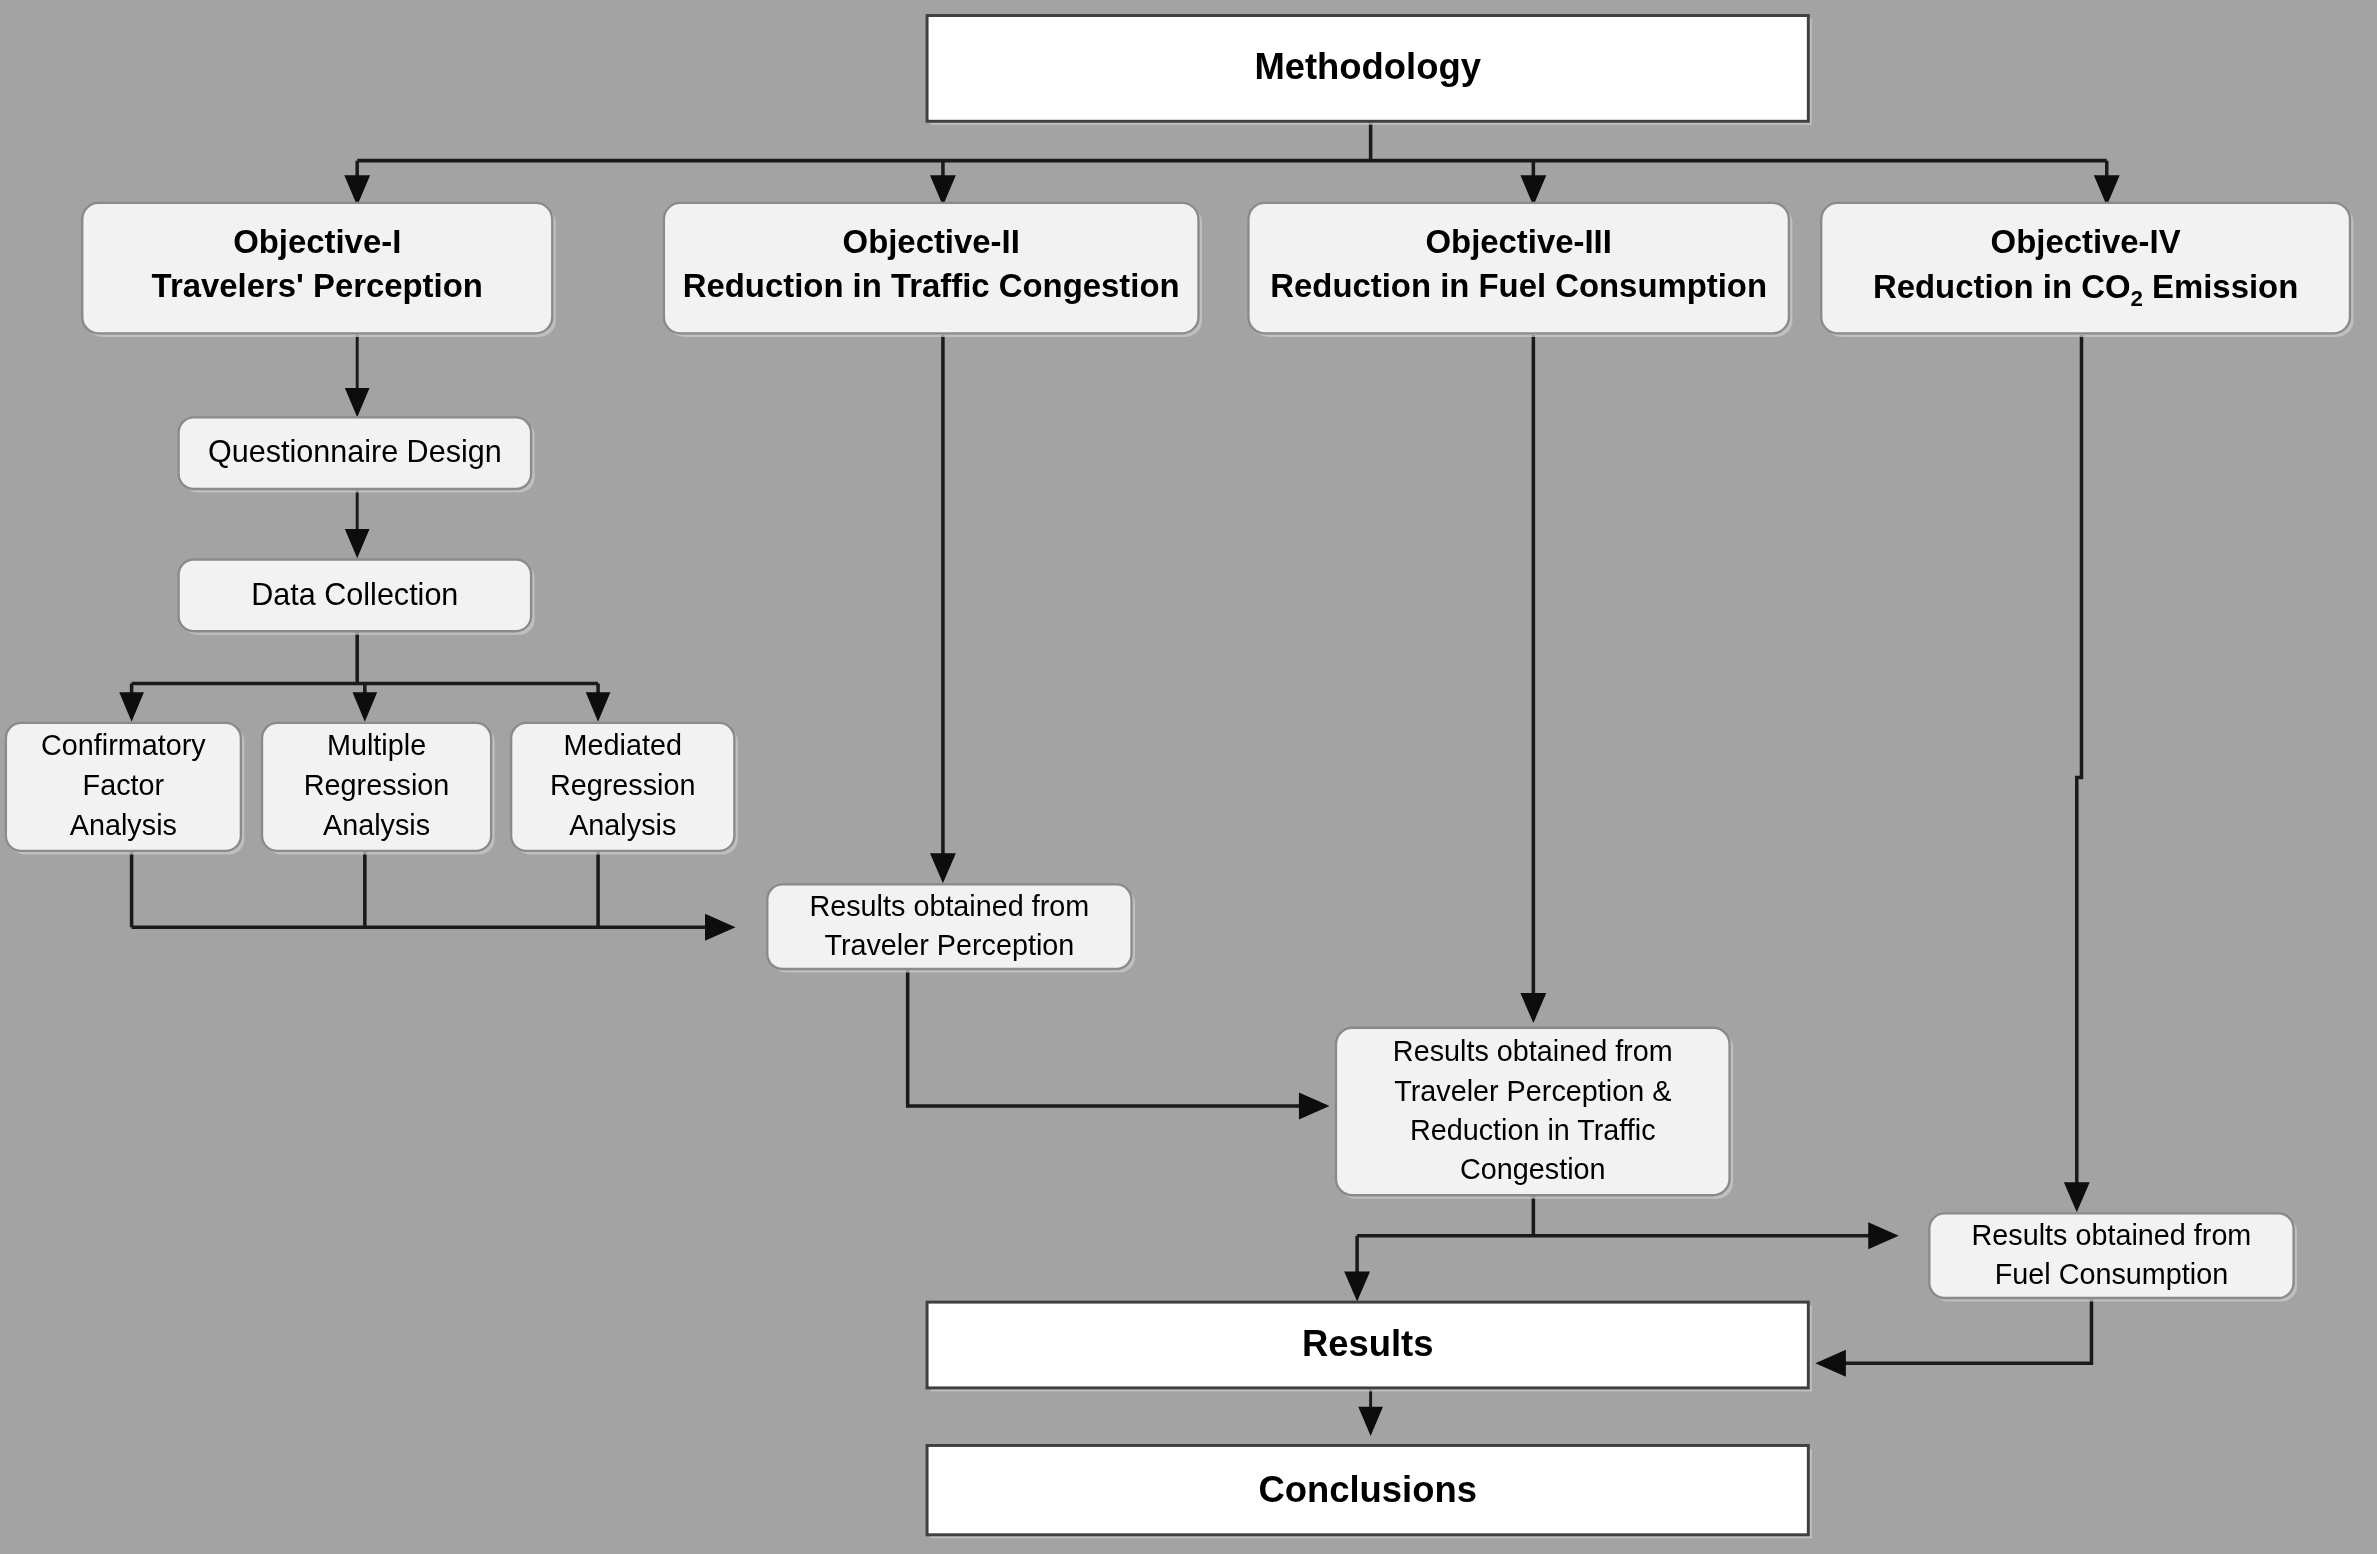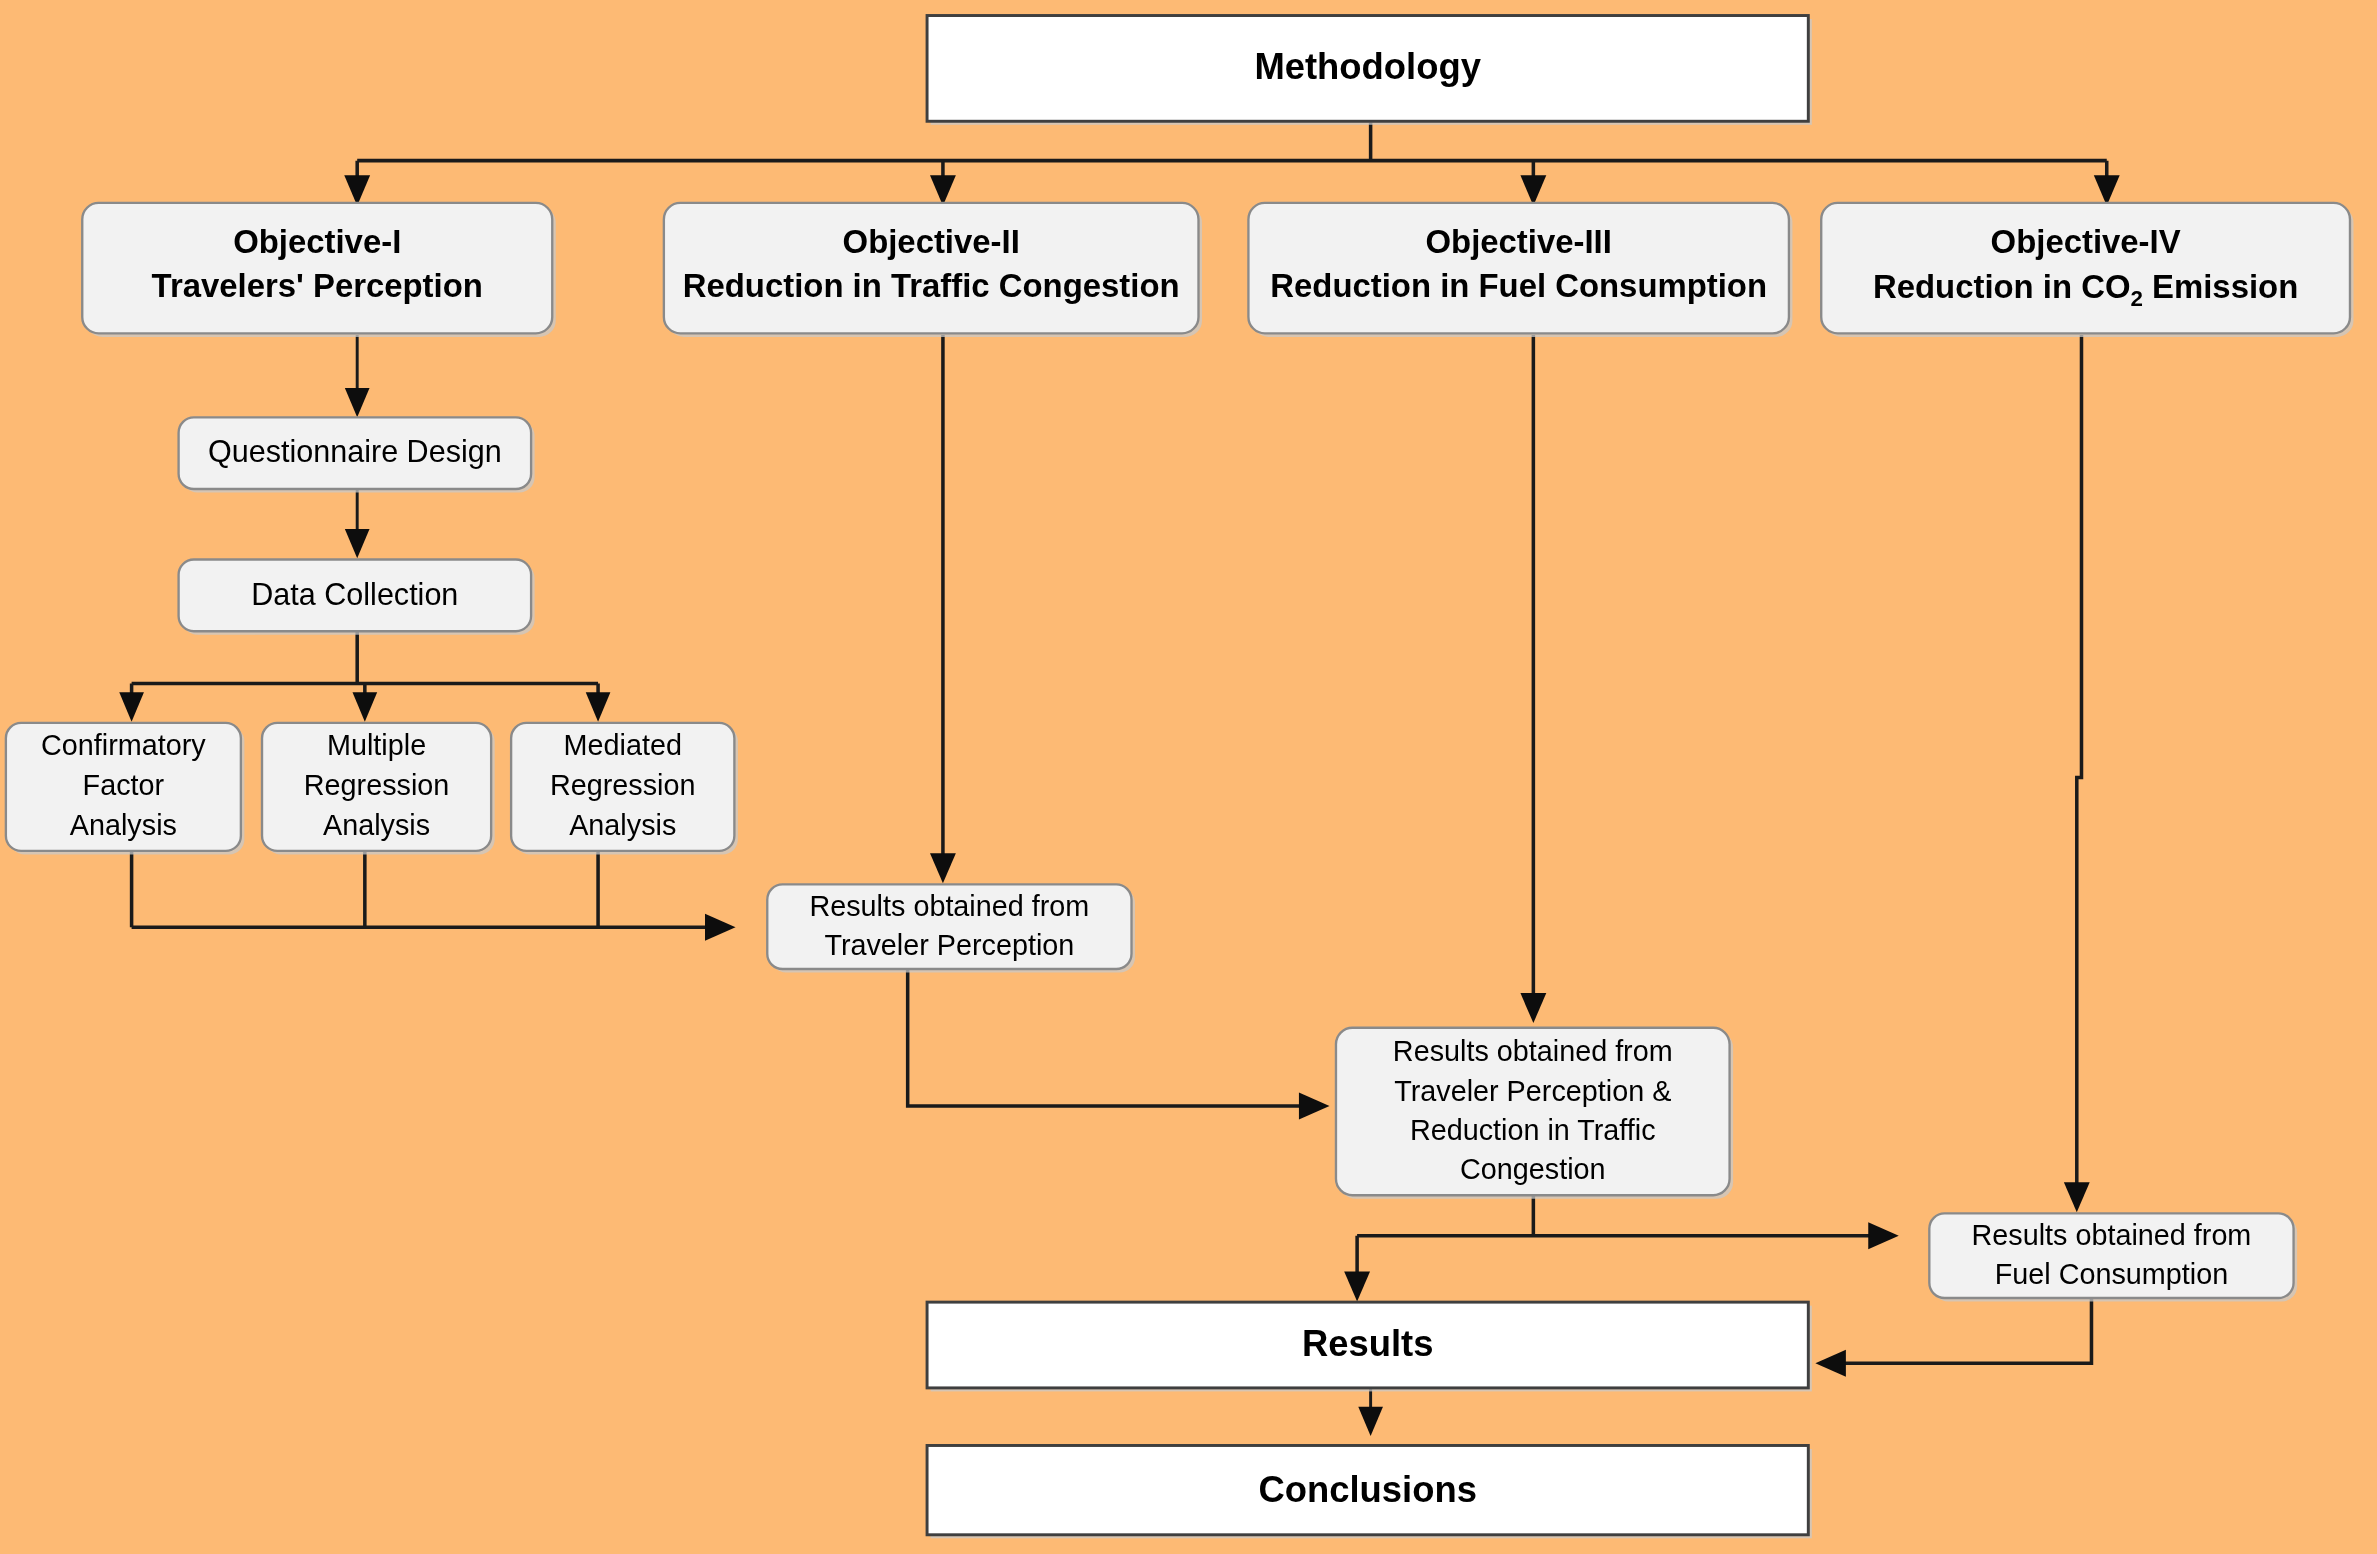--- a/index.html
+++ b/index.html
@@ -4,21 +4,21 @@
 <style>
   html, body {
     margin: 0;
     padding: 0;
     background: #ffffff;
   }
   #canvas {
     position: relative;
     width: 2377px;
     height: 1555px;
-    background: #fdba74;
+    background: #a3a3a3;
     font-family: "Liberation Sans", sans-serif;
   }
   svg#flow {
     position: absolute;
     top: 0; left: 0;
     width: 2377px;
     height: 1555px;
     display: block;
   }
   .node-rect-sharp {

